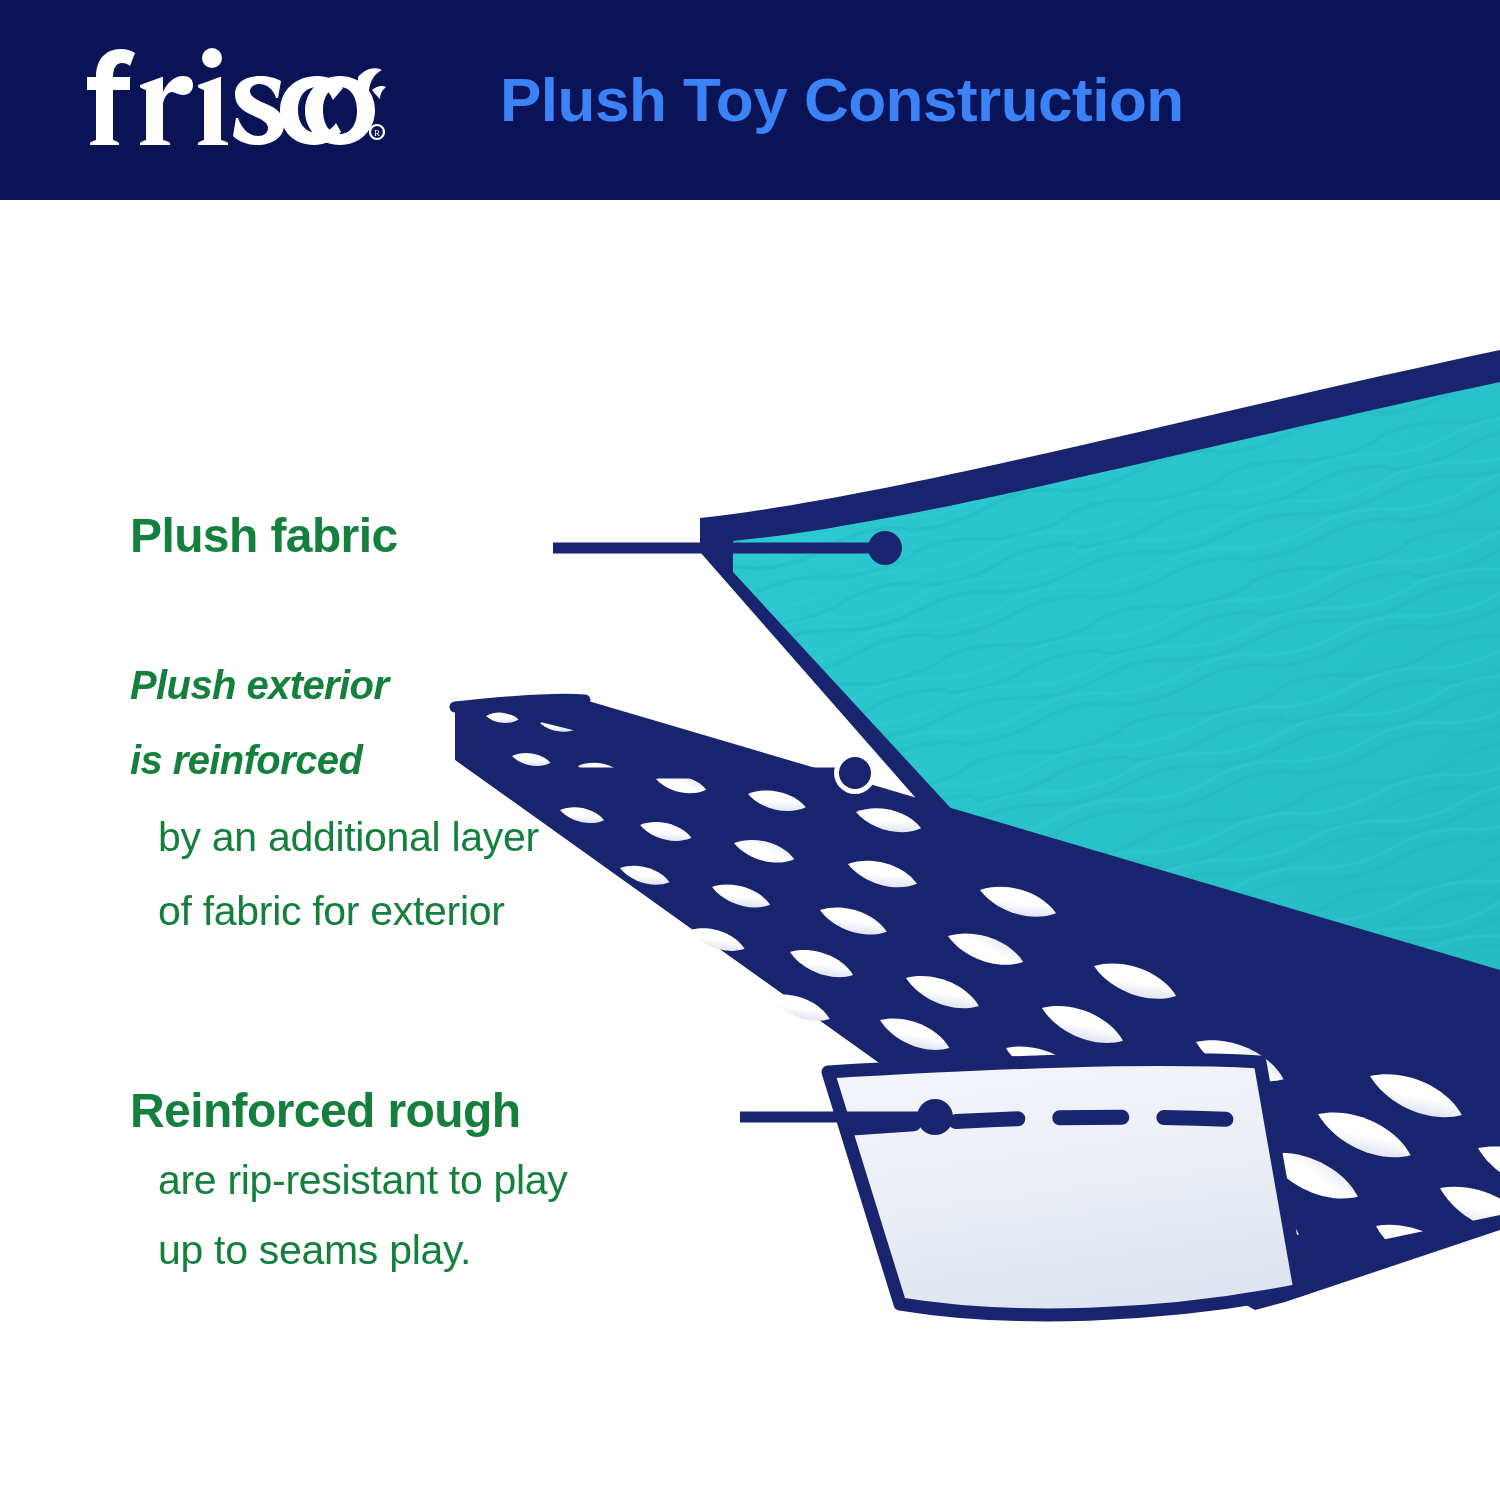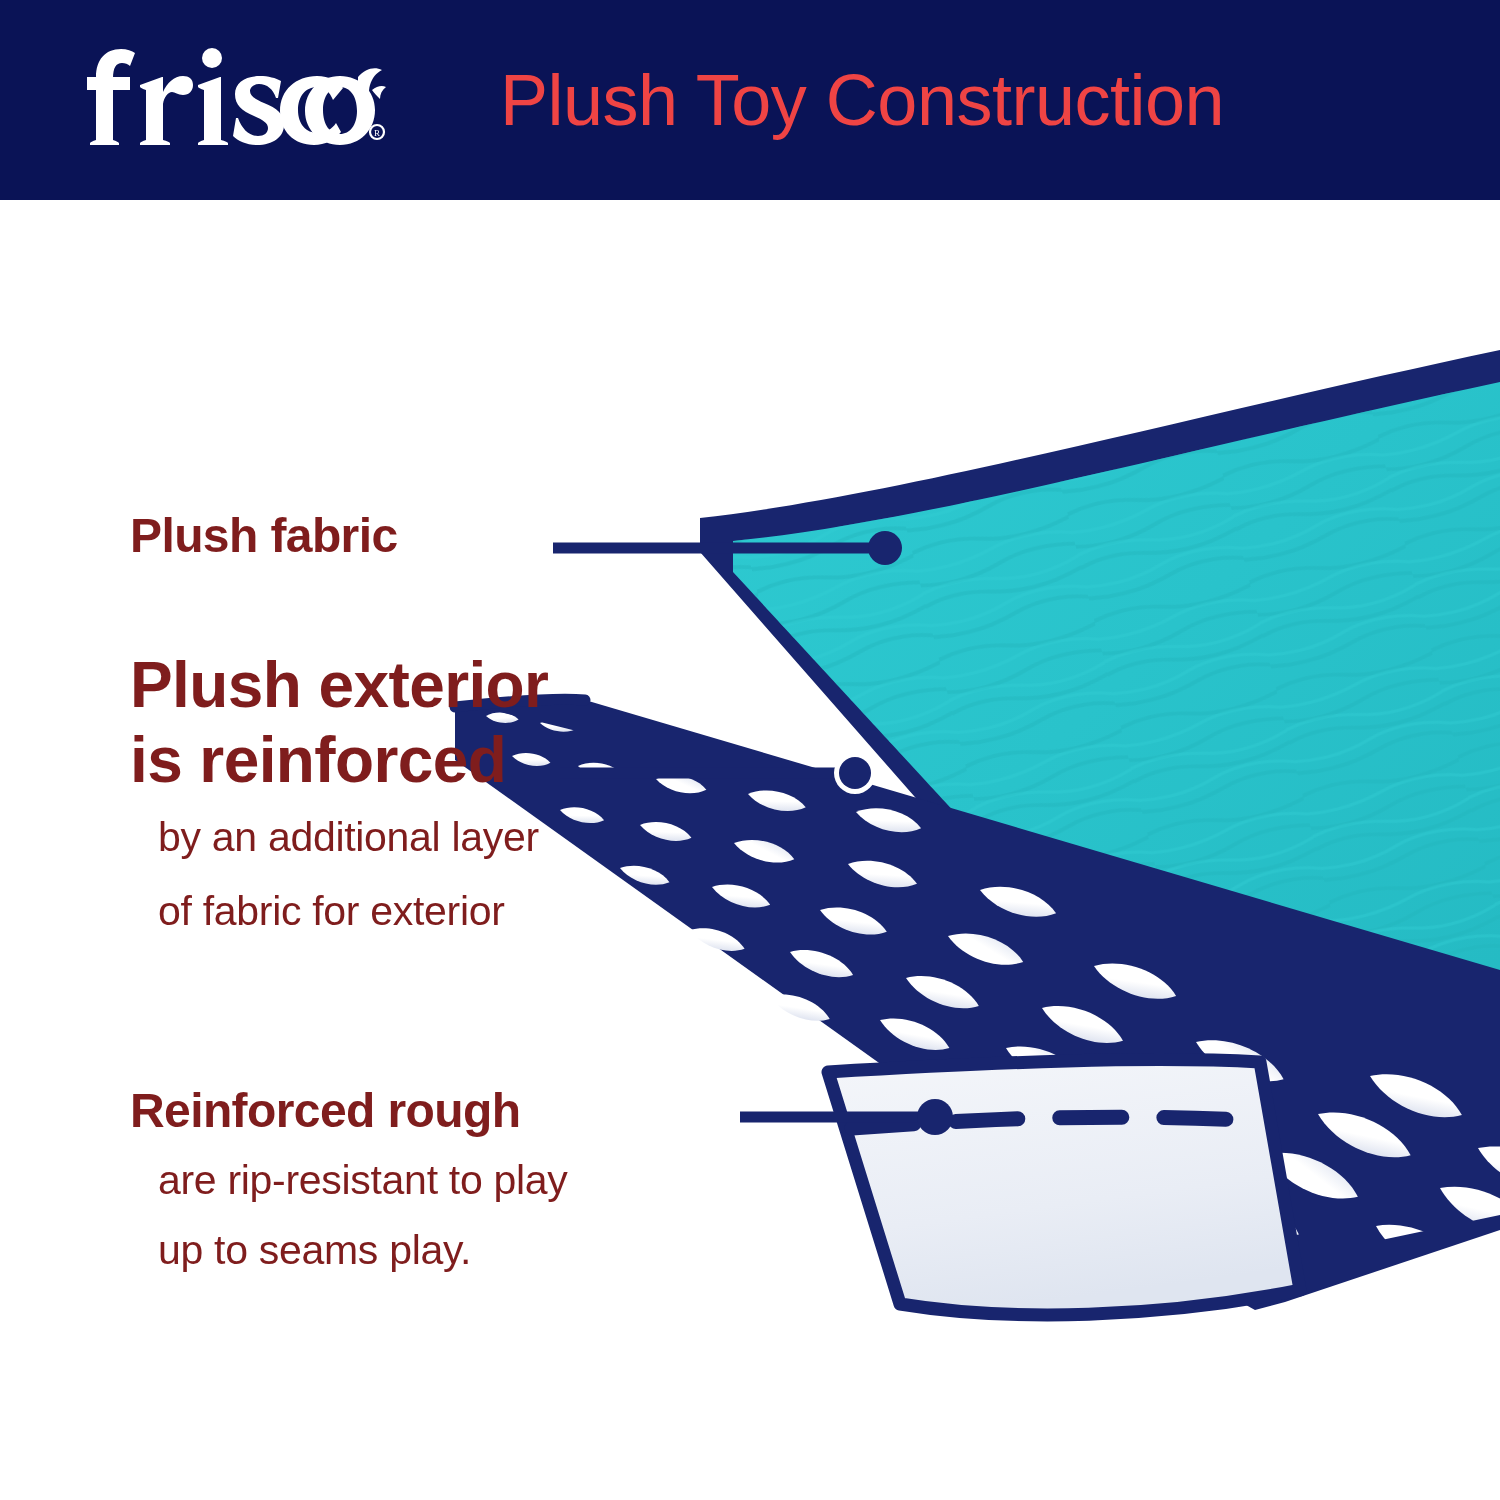--- a/index.html
+++ b/index.html
@@ -16,51 +16,51 @@
     display:flex;align-items:center;
     box-sizing:border-box;
   }
   #brand-logo{
     position:absolute;left:86px;top:44px;
     width:300px;height:110px;
   }
   #page-title{
     position:absolute;left:500px;top:40px;
     width:900px;
-    color:#ef4444;
-    font-size:72px;
-    font-weight:normal;
+    color:#3b82f6;
+    font-size:62px;
+    font-weight:bold;
     letter-spacing:-0.5px;
     line-height:120px;
     white-space:nowrap;
   }
 
   
   #illustration{
     position:absolute;left:0;top:200px;width:1500px;height:1300px;
   }
   #illustration svg{display:block;}
 
   
-  .callout{position:absolute;color:#7f1d1d;}
+  .callout{position:absolute;color:#15803d;}
   .callout .head{
     font-weight:bold;
     letter-spacing:-0.6px;
   }
   .callout .body{
     font-weight:normal;
     letter-spacing:-0.3px;
     margin-left:28px;
   }
 
   #callout-plush-fabric{left:130px;top:505px;}
   #callout-plush-fabric .head{font-size:48px;line-height:62px;}
 
   #callout-plush-exterior{left:130px;top:648px;width:600px;}
-  #callout-plush-exterior .head{font-size:64px;line-height:75px;}
+  #callout-plush-exterior .head{font-size:40px;line-height:75px;font-style:italic;}
   #callout-plush-exterior .body{font-size:41px;line-height:70px;margin-top:4px;}
 
   #callout-reinforced-seams{left:130px;top:1078px;width:700px;}
   #callout-reinforced-seams .head{font-size:48px;line-height:66px;}
   #callout-reinforced-seams .body{font-size:41px;line-height:68px;margin-top:2px;}
 </style>
 </head>
 <body>
 
 <div id="header-bar">

